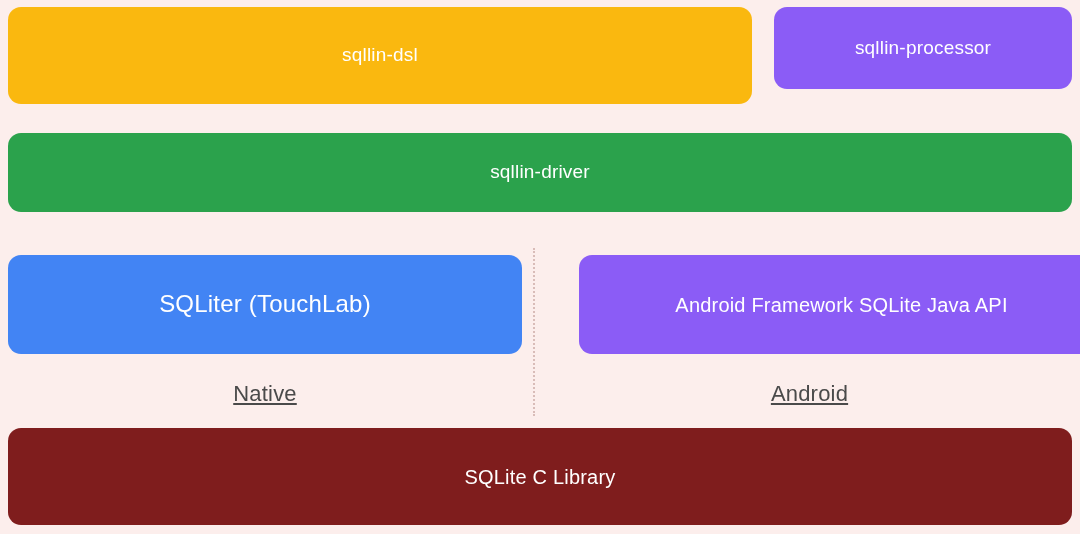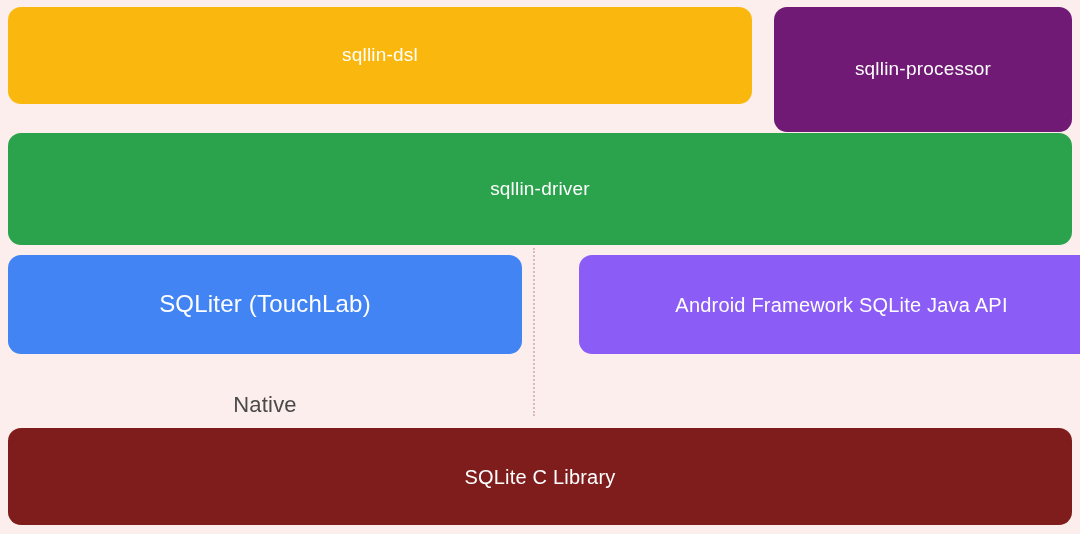--- a/index.html
+++ b/index.html
@@ -42,30 +42,30 @@
     left: 8px;
     top: 7px;
     width: 744px;
     height: 97px;
     background: #fab80f;
   }
   .node-processor {
     left: 774px;
     top: 7px;
     width: 298px;
-    height: 125px;
-    background: #701a75;
+    height: 82px;
+    background: #8b5cf6;
   }
 
   
   .node-driver {
     left: 8px;
     top: 133px;
     width: 1064px;
-    height: 112px;
+    height: 79px;
     background: #2ba24c;
     font-size: 19px;
     align-items: center;
   }
 
   
   .node-sqliter {
     left: 8px;
     top: 255px;
     width: 514px;
@@ -79,29 +79,30 @@
     width: 525px;
     height: 99px;
     background: #8b5cf6;
     font-size: 20px;
     margin-left: 32px;
   }
 
   
   .platform-label {
     position: absolute;
-    top: 388px;
+    top: 377px;
     height: 34px;
     display: flex;
     align-items: center;
     justify-content: center;
     color: #4a4a4a;
     font-size: 22px;
     font-weight: 400;
     letter-spacing: 0.2px;
+    text-decoration: underline;
   }
   .platform-native {
     left: 8px;
     width: 514px;
   }
   .platform-android {
     left: 547px;
     width: 525px;
   }
 
@@ -149,18 +150,21 @@
   <div class="node node-androidapi">
     <span>Android Framework SQLite Java API</span>
   </div>
 
   <div class="divider"></div>
 
   <div class="platform-label platform-native">
     <span>Native</span>
   </div>
 
+  <div class="platform-label platform-android">
+    <span>Android</span>
+  </div>
 
   <div class="node node-clib">
     <span>SQLite C Library</span>
   </div>
 
 </div>
 
 </body></html>

